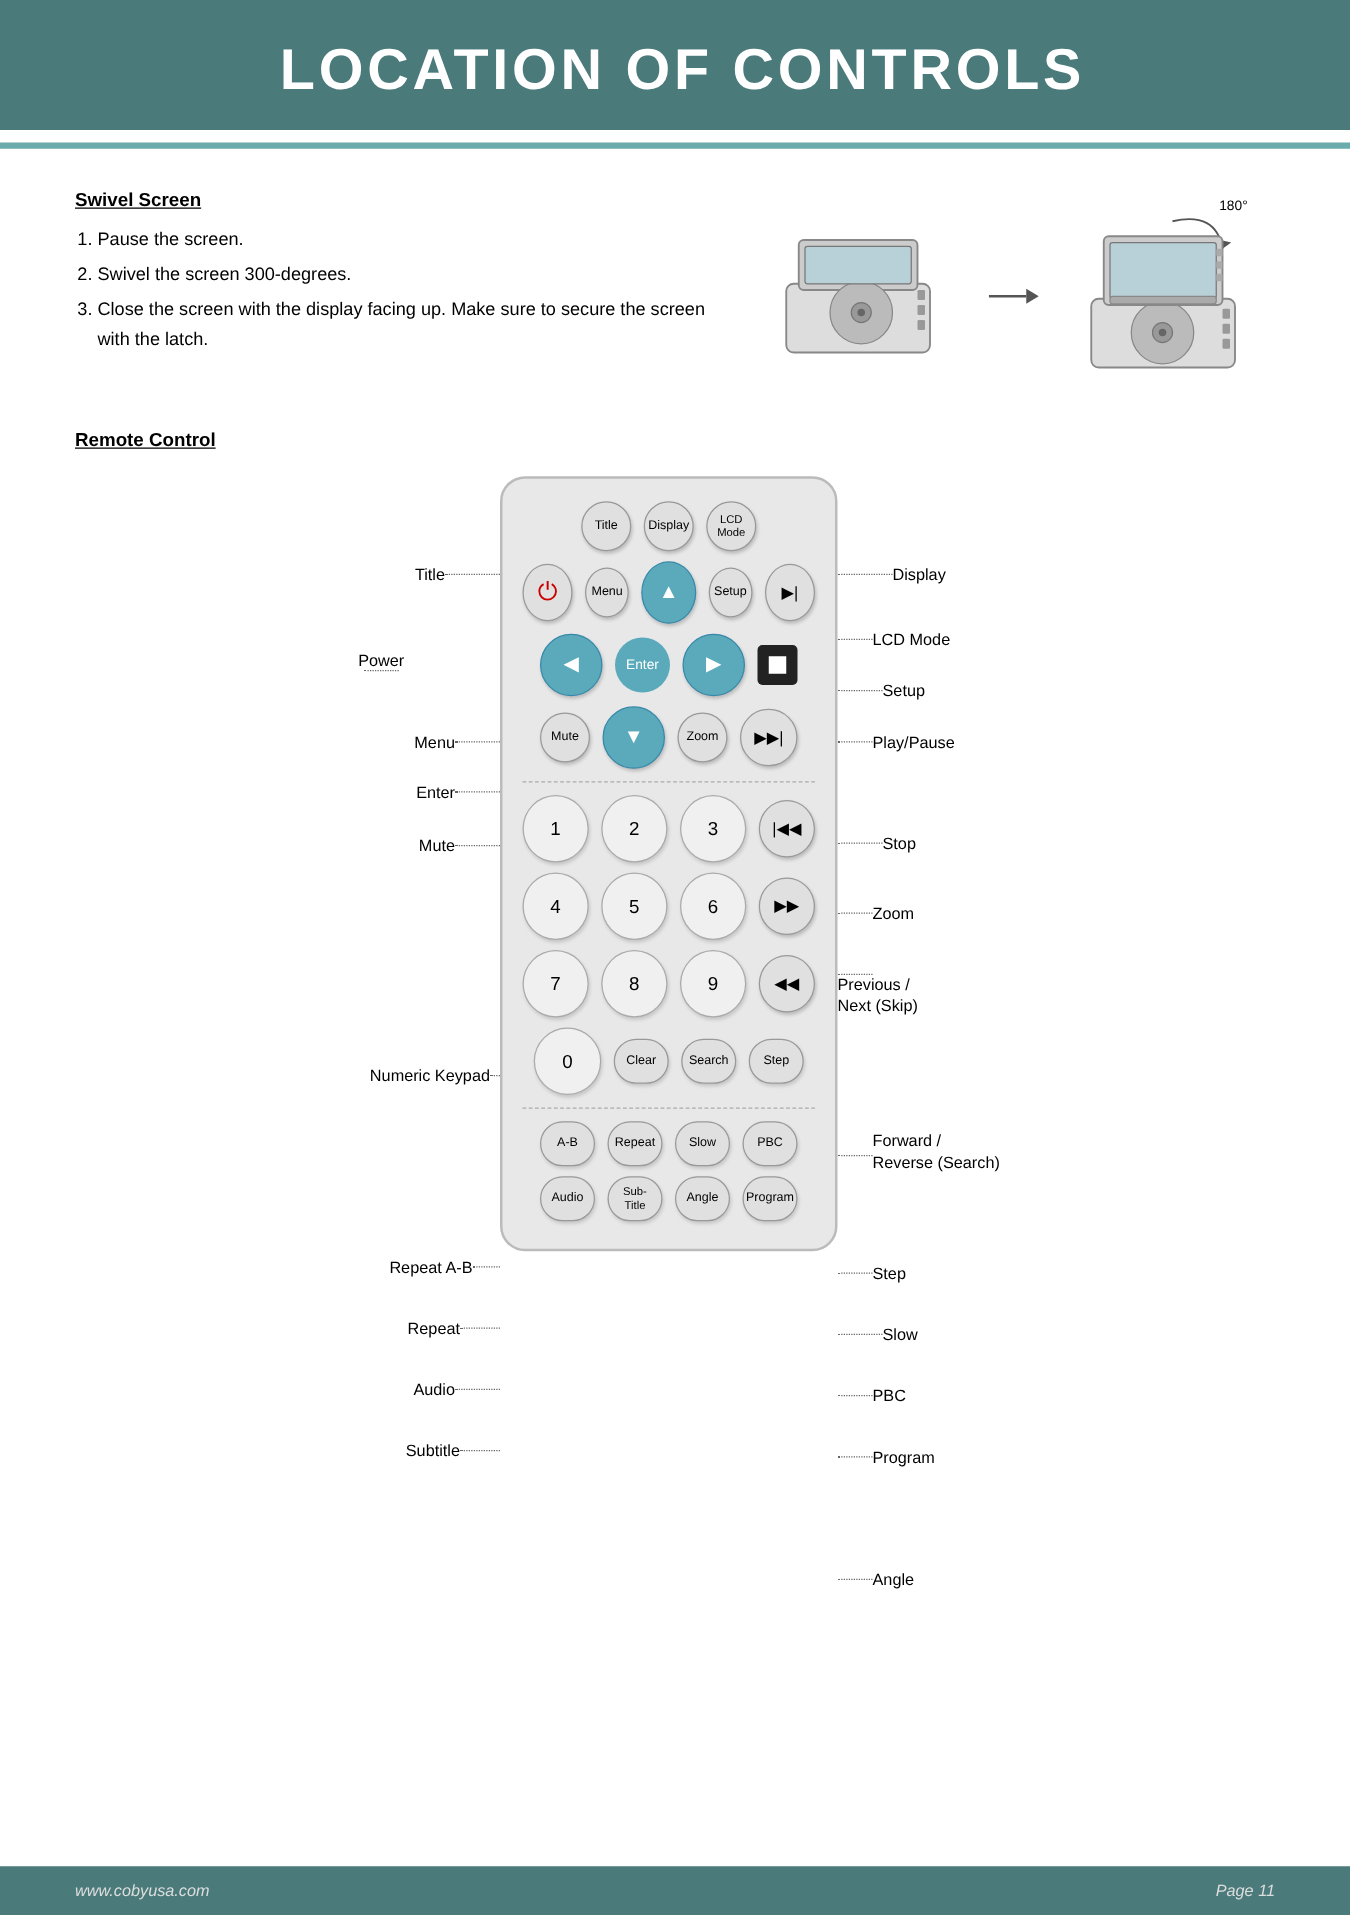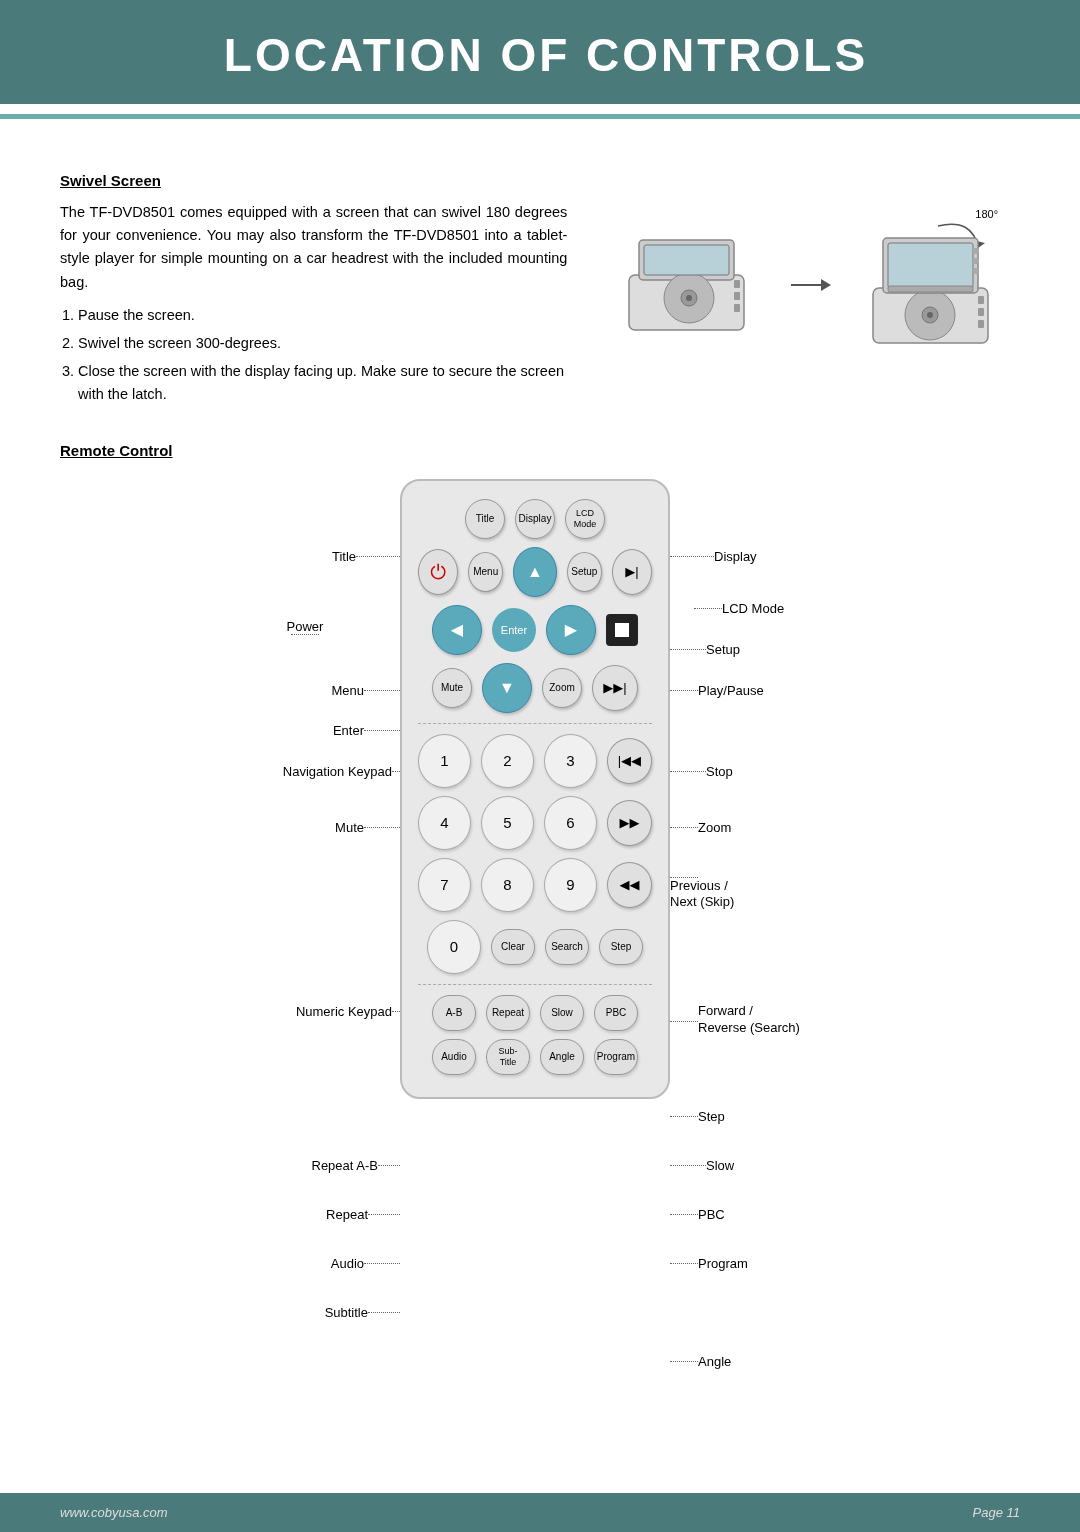--- a/index.html
+++ b/index.html
@@ -38,21 +38,20 @@
     
     .swivel-section {
       display: flex;
       gap: 30px;
       margin-bottom: 30px;
     }
     .swivel-text {
       flex: 1.2;
       font-size: 14.5px;
       line-height: 1.6;
-      margin-top: 20px;
     }
     .swivel-title {
       font-weight: bold;
       text-decoration: underline;
       margin-bottom: 8px;
       font-size: 15px;
     }
     .swivel-text p {
       margin-bottom: 10px;
       text-align: justify;
@@ -253,21 +252,20 @@
 <div class="header">
   <h1>LOCATION OF CONTROLS</h1>
 </div>
 <div class="header-line"></div>
 
 <div class="content">
 
   <div class="swivel-section">
     <div class="swivel-text">
       <div class="swivel-title">Swivel Screen</div>
-      <p>The TF-DVD8501 comes equipped with a screen that can swivel 180 degrees for your convenience. You may also transform the TF-DVD8501 into a tablet-style player for simple mounting on a car headrest with the included mounting bag.</p>
       <ol class="swivel-steps">
         <li><span>Pause the screen.</span></li>
         <li><span>Swivel the screen 300-degrees.</span></li>
         <li><span>Close the screen with the display facing up. Make sure to secure the screen with the latch.</span></li>
       </ol>
     </div>
     <div class="swivel-image">
 
       <svg width="150" height="130" viewBox="0 0 150 130">
 
@@ -341,24 +339,20 @@
         <div class="row" style="height:52px;">
           <span class="label-text">Menu</span>
           <span class="dline" style="width:36px;"></span>
         </div>
 
         <div class="row" style="height:28px;">
           <span class="label-text">Enter</span>
           <span class="dline" style="width:36px;"></span>
         </div>
 
-        <div class="row" style="height:54px;">
-          <span class="label-text">Navigation Keypad</span>
-          <span class="dline" style="width:8px;"></span>
-        </div>
 
         <div class="row" style="height:58px;">
           <span class="label-text">Mute</span>
           <span class="dline" style="width:36px;"></span>
         </div>
 
         <div class="row" style="height:62px;"></div>
         <div class="row" style="height:62px;"></div>
 
         <div class="row" style="height:62px;">
@@ -470,21 +464,21 @@
 
       </div>
 
       <div class="col-right">
 
         <div class="row" style="height:52px;">
           <span class="dline" style="width:44px;"></span>
           <span class="label-text">Display</span>
         </div>
 
-        <div class="row" style="height:52px;padding-left:24px;">
+        <div class="row" style="height:52px;">
           <span class="dline" style="width:28px;"></span>
           <span class="label-text">LCD Mode</span>
         </div>
 
         <div class="row" style="height:30px;">
           <span class="dline" style="width:36px;"></span>
           <span class="label-text">Setup</span>
         </div>
 
         <div class="row" style="height:52px;">

